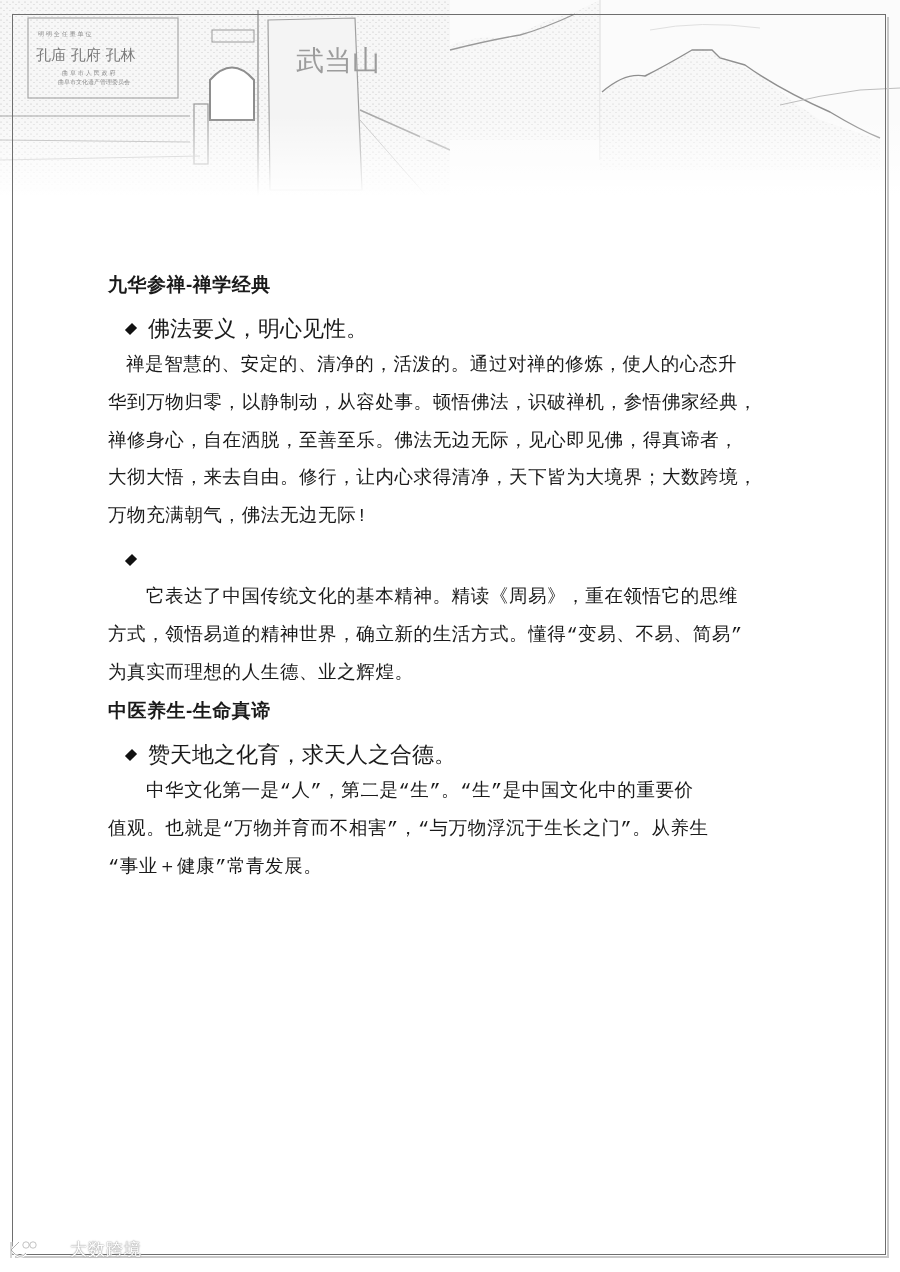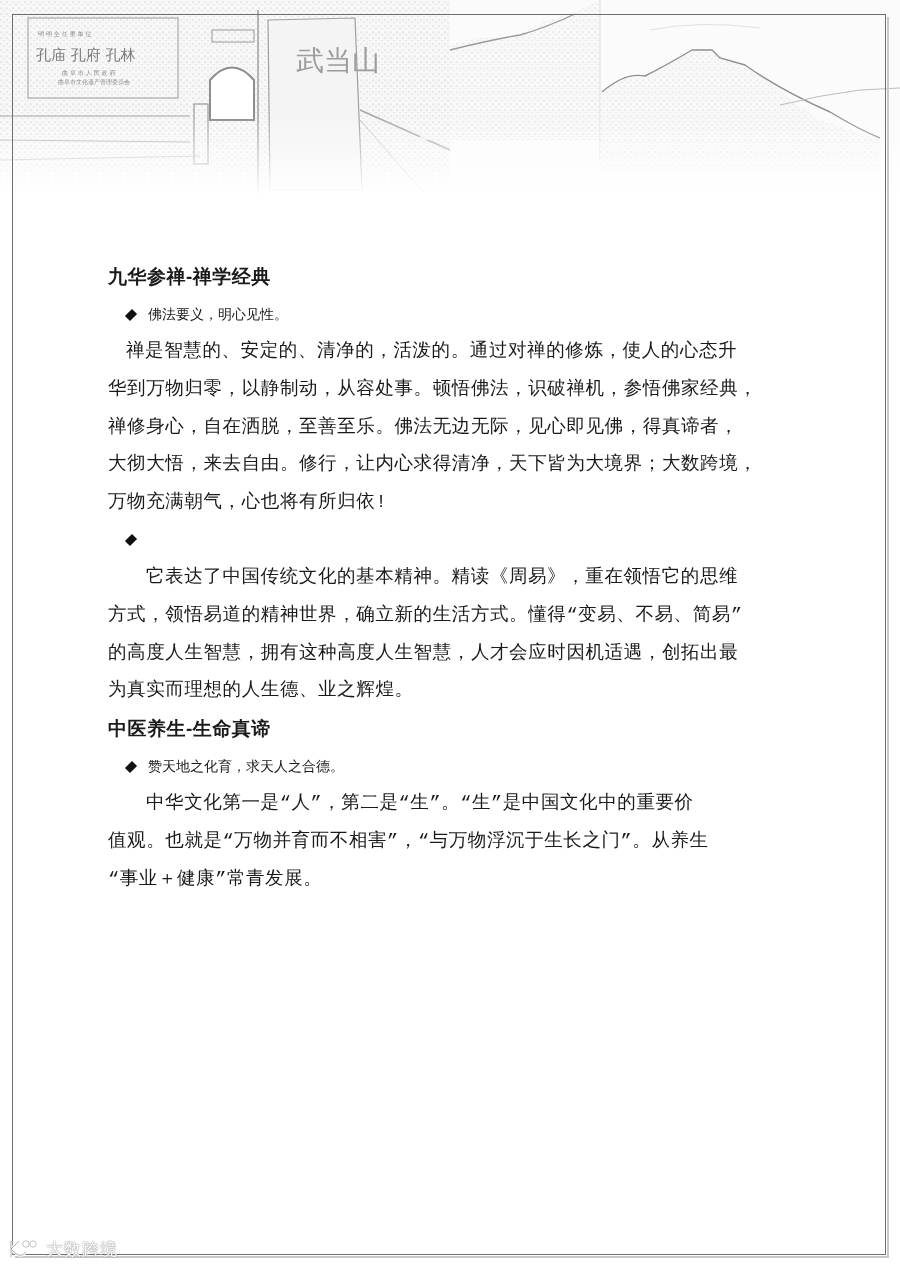--- a/index.html
+++ b/index.html
@@ -45,37 +45,37 @@
       width: 874px; height: 1241px;
       border-right: 2px solid #c8c8c8;
       border-bottom: 2px solid #c8c8c8;
       box-sizing: border-box;
       pointer-events: none;
     }
     
     .content {
       position: absolute;
       left: 108px;
-      top: 258px;
+      top: 266px;
       width: 700px;
     }
     .section-title {
       font-family: "Liberation Sans", "DejaVu Sans", sans-serif;
       font-weight: bold;
       font-size: 19px;
       line-height: 38px;
       height: 38px;
       margin: 0;
       letter-spacing: 0.5px;
     }
     .bullet {
-      font-size: 14px;
+      font-size: 22px;
       line-height: 37px;
       height: 37px;
-      margin: 0 0 0 18px;
+      margin: 6px 0 0 18px;
       display: flex;
       align-items: center;
     }
     .bullet-icon {
       display: inline-block;
       width: 10px; height: 10px;
       background: #111;
       transform: rotate(45deg) scaleX(0.72);
       margin-right: 12px;
       flex: none;
@@ -92,26 +92,27 @@
     .para .indent { padding-left: 18px; }
     .para .indent2 { padding-left: 38px; }
     #sec1 { margin-top: 0; }
     #sec2 { margin-top: 0; }
     #sec3 { margin-top: 0; }
     
     .watermark {
       position: absolute;
       left: 8px; top: 1238px;
       display: flex;
-      align-items: flex-start;
+      align-items: flex-end;
       color: #ffffff;
       font-family: "DejaVu Sans", sans-serif;
       font-size: 17px;
       text-shadow: 0 0 2px #9a9a9a, 0 0 1px #8a8a8a;
       letter-spacing: 1px;
+      gap: 24px;
     }
     .watermark-logo {
       width: 30px; height: 22px;
       margin-right: 8px;
     }
   </style>
 </head>
 <body>
 
 <div class="banner">
@@ -165,32 +166,31 @@
     <h2 class="section-title">九华参禅-禅学经典</h2>
     <div class="bullet">
       <span class="bullet-icon"></span>
       <span>佛法要义，明心见性。</span>
     </div>
     <p class="para">
       <span class="line indent">禅是智慧的、安定的、清净的，活泼的。通过对禅的修炼，使人的心态升</span>
       <span class="line">华到万物归零，以静制动，从容处事。顿悟佛法，识破禅机，参悟佛家经典，</span>
       <span class="line">禅修身心，自在洒脱，至善至乐。佛法无边无际，见心即见佛，得真谛者，</span>
       <span class="line">大彻大悟，来去自由。修行，让内心求得清净，天下皆为大境界；大数跨境，</span>
-      <span class="line">万物充满朝气，心也将有所归依!</span>
+      <span class="line">万物充满朝气，佛法无边无际!</span>
     </p>
   </section>
 
   <section id="sec2">
     <div class="bullet">
       <span class="bullet-icon"></span>
     </div>
     <p class="para">
       <span class="line indent2">它表达了中国传统文化的基本精神。精读《周易》，重在领悟它的思维</span>
       <span class="line">方式，领悟易道的精神世界，确立新的生活方式。懂得“变易、不易、简易”</span>
-      <span class="line">的高度人生智慧，拥有这种高度人生智慧，人才会应时因机适遇，创拓出最</span>
       <span class="line">为真实而理想的人生德、业之辉煌。</span>
     </p>
   </section>
 
   <section id="sec3">
     <h2 class="section-title">中医养生-生命真谛</h2>
     <div class="bullet">
       <span class="bullet-icon"></span>
       <span>赞天地之化育，求天人之合德。</span>
     </div>

